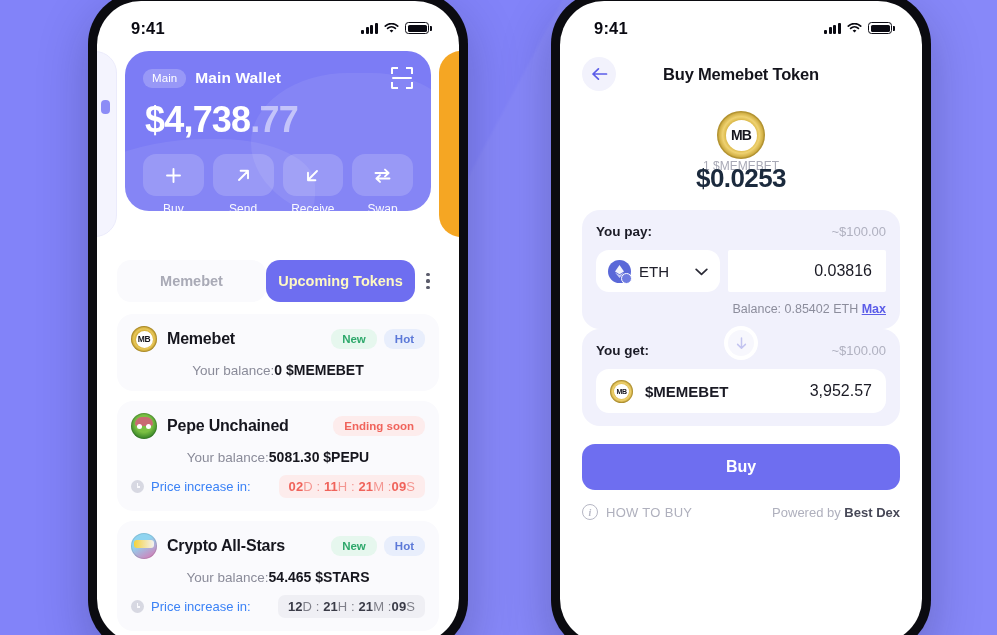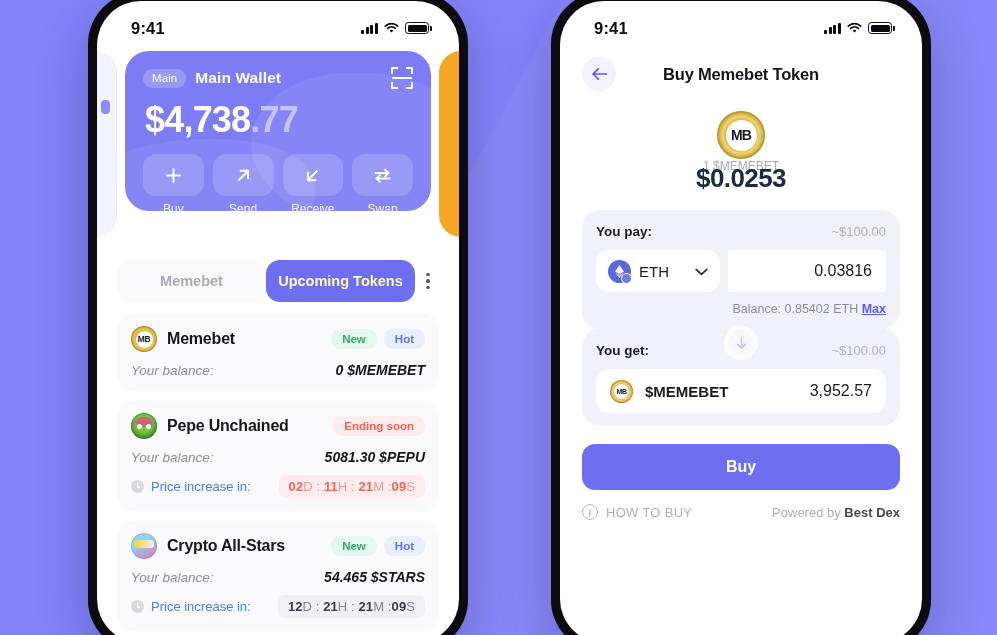--- a/index.html
+++ b/index.html
@@ -223,23 +223,22 @@
   .tc-name { font-size: 16px; font-weight: 700; color: #16161E; letter-spacing: -.2px; }
   .tc-badges { margin-left: auto; display: flex; gap: 7px; }
   .badge {
     font-size: 11.5px; font-weight: 600;
     border-radius: 9px; padding: 4px 11px;
   }
   .badge-new  { background: #E6F7EE; color: #2EA86B; }
   .badge-hot  { background: #E8EEFC; color: #5B78D8; }
   .badge-end  { background: #FDECEC; color: #F0635B; }
   .tc-row {
-    display: flex; align-items: center; justify-content: space-between;
+    display: flex; align-items: center; justify-content: center;
     margin-top: 10px;
-    font-style: italic;
   }
   .tc-key { font-size: 13.5px; color: #8A8B99; }
   .tc-val { font-size: 14px; font-weight: 700; color: #16161E; }
   .tc-row2 { display: flex; align-items: center; justify-content: space-between; margin-top: 10px; }
   .tc-clockrow { display: flex; align-items: center; gap: 7px; }
   .clock-icon {
     width: 13px; height: 13px; border-radius: 50%;
     background: #D7D8E2; position: relative; flex: 0 0 13px;
   }
   .clock-icon::before {

